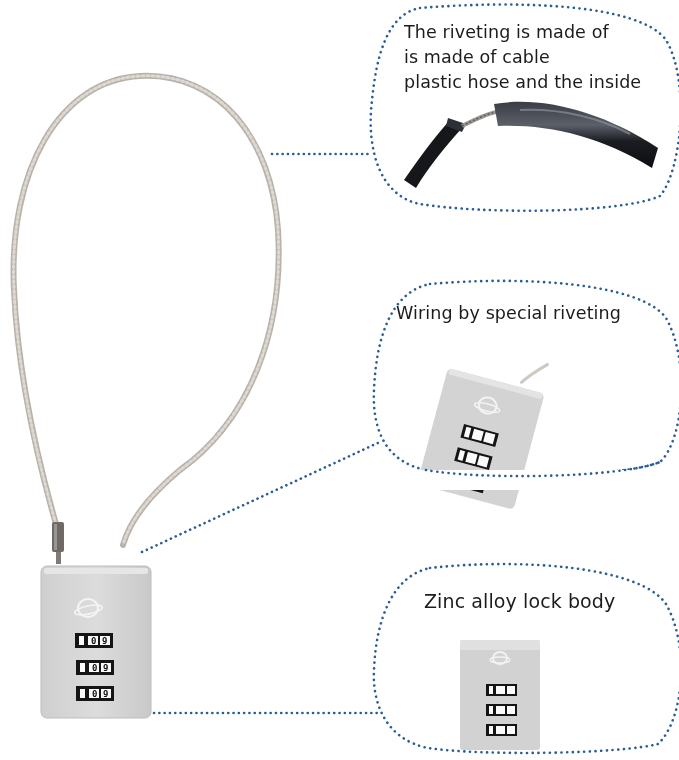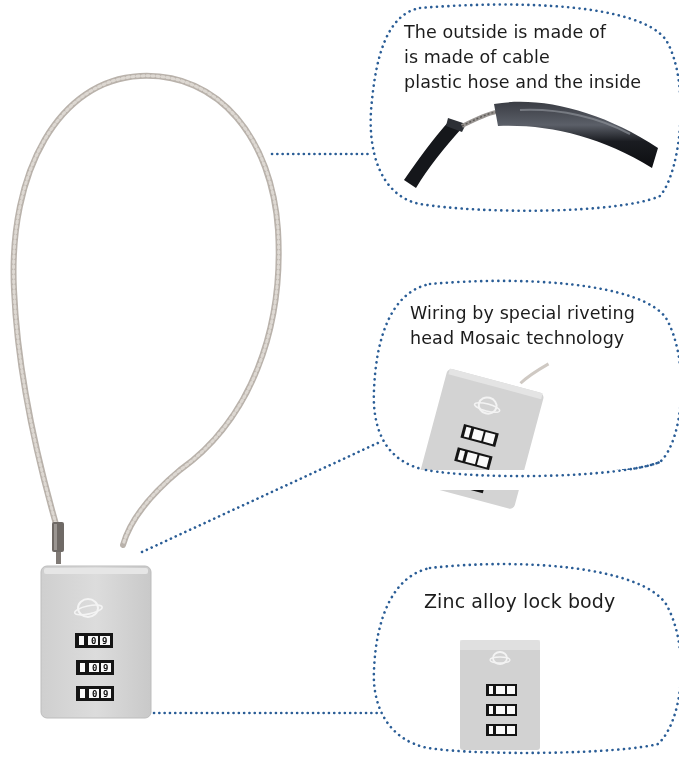--- a/index.html
+++ b/index.html
@@ -8,21 +8,21 @@
     .canvas { position: absolute; left: 0; top: 0; width: 679px; height: 760px; }
     svg.art { position: absolute; left: 0; top: 0; }
     .callout-text {
       position: absolute;
       font-size: 17.5px;
       line-height: 25px;
       color: #1c1c1c;
       letter-spacing: 0.1px;
     }
     .t1 { left: 404px; top: 20px; width: 260px; }
-    .t2 { left: 410px; top: 301px; width: 260px; }
+    .t2 { left: 396px; top: 301px; width: 260px; }
     .t3 { left: 424px; top: 589px; width: 220px; font-size: 19px; }
   </style>
 </head>
 <body>
 
 <div class="canvas">
 
   <svg class="art" width="679" height="760" viewBox="0 0 679 760">
     <defs>
       <linearGradient id="bodyGrad" x1="0" y1="0" x2="1" y2="0">
@@ -147,27 +147,26 @@
     </g>
 
     <g stroke="#2a5d96" stroke-width="2.6" stroke-dasharray="0.1 5.2" stroke-linecap="round" fill="none">
       <line x1="272" y1="154" x2="372" y2="154"></line>
       <line x1="142" y1="552" x2="380" y2="442"></line>
       <line x1="154" y1="713" x2="378" y2="713"></line>
     </g>
   </svg>
 
   <div class="callout-text t1">
-    <div>The outside is made of</div>
+    <div>The riveting is made of</div>
     <div>is made of cable</div>
     <div>plastic hose and the inside</div>
   </div>
 
   <div class="callout-text t2">
     <div>Wiring by special riveting</div>
-    <div>head Mosaic technology</div>
   </div>
 
   <div class="callout-text t3">
     <div>Zinc alloy lock body</div>
   </div>
 
 </div>
 
 </body></html>

